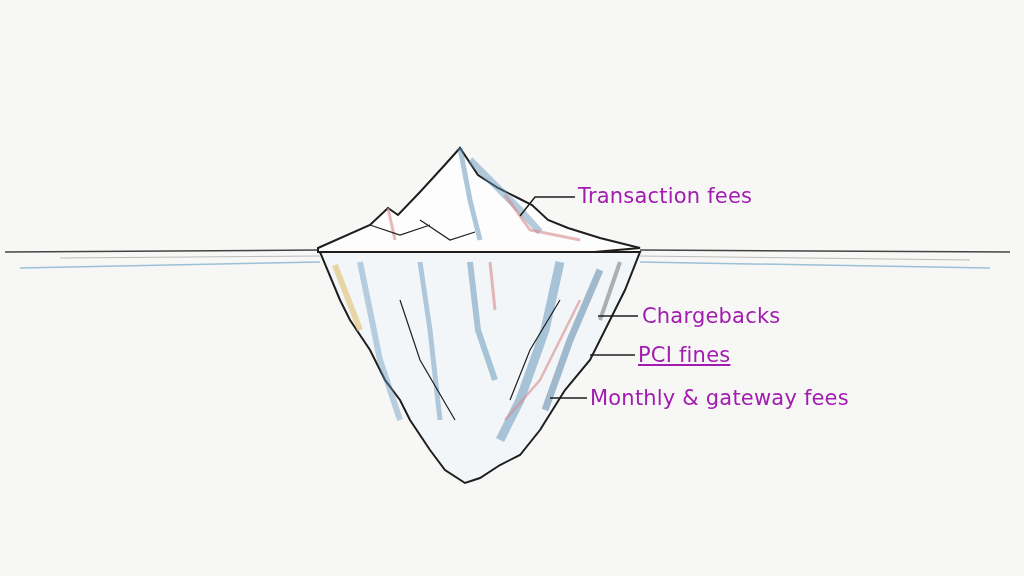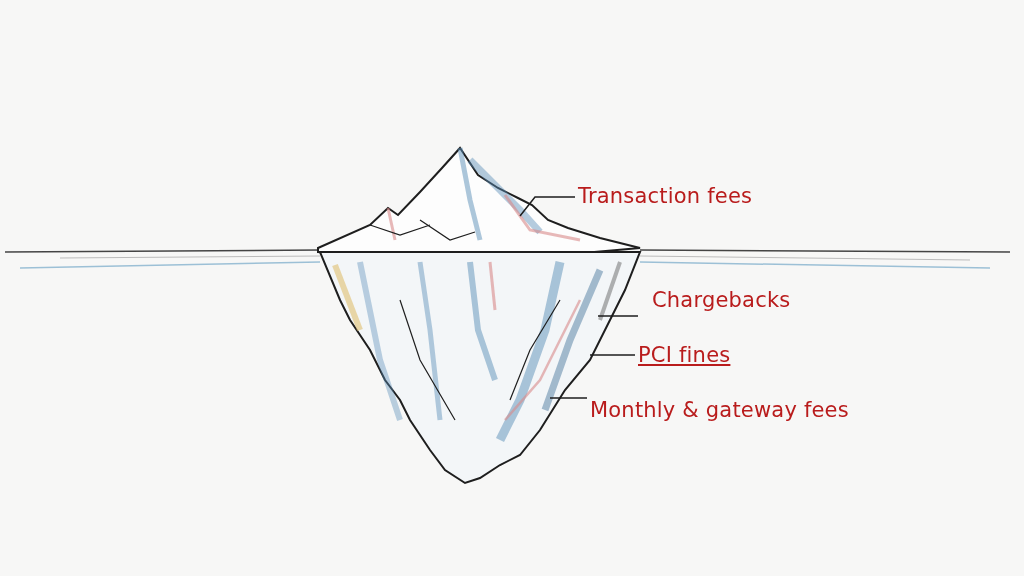--- a/index.html
+++ b/index.html
@@ -1,18 +1,18 @@
 <!DOCTYPE html>
 <html><head>
 <meta charset="utf-8">
 <style>
   html,body{margin:0;padding:0;}
   body{width:1024px;height:576px;background:#f7f7f6;position:relative;overflow:hidden;font-family:"DejaVu Sans",sans-serif;}
   #art{position:absolute;left:0;top:0;}
-  .label{position:absolute;font-size:21px;color:#b91c1c;white-space:nowrap;letter-spacing:0.2px;}
+  .label{position:absolute;font-size:21px;color:#a21caf;white-space:nowrap;letter-spacing:0.2px;}
 </style>
 </head>
 <body>
 
 <svg id="art" width="1024" height="576" viewBox="0 0 1024 576">
 
   <g>
     <path d="M5 252 L320 250" stroke="#444" stroke-width="1.5" fill="none"></path>
     <path d="M640 250 L1010 252" stroke="#444" stroke-width="1.5" fill="none"></path>
     <path d="M20 268 L320 262" stroke="#9cc0d6" stroke-width="1.5" fill="none"></path>
@@ -48,15 +48,15 @@
 
   <g stroke="#1e1e1e" stroke-width="1.5" fill="none">
     <path d="M520 216 L535 197 L575 197"></path>
     <path d="M598 316 L638 316"></path>
     <path d="M590 355 L635 355"></path>
     <path d="M550 398 L587 398"></path>
   </g>
 </svg>
 
 <div class="label" style="left:578px;top:184px;">Transaction fees</div>
-<div class="label" style="left:642px;top:288px;margin-left:10px;">Chargebacks</div>
+<div class="label" style="left:642px;top:304px;">Chargebacks</div>
 <div class="label" style="left:638px;top:343px;text-decoration:underline;">PCI fines</div>
-<div class="label" style="left:590px;top:386px;margin-top:12px;">Monthly &amp; gateway fees</div>
+<div class="label" style="left:590px;top:386px;">Monthly &amp; gateway fees</div>
 
 </body></html>

